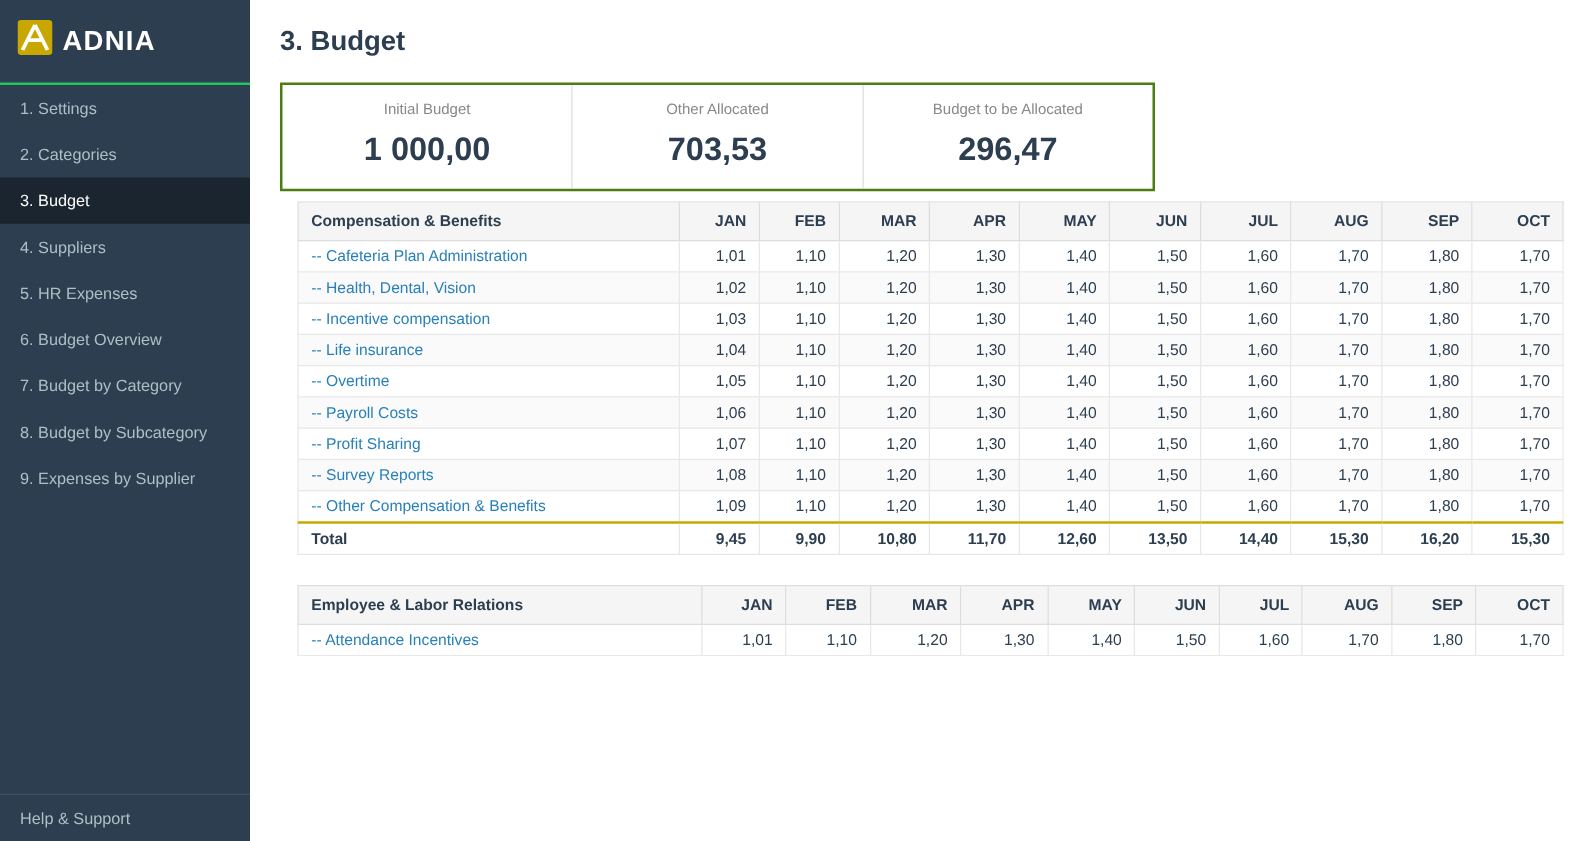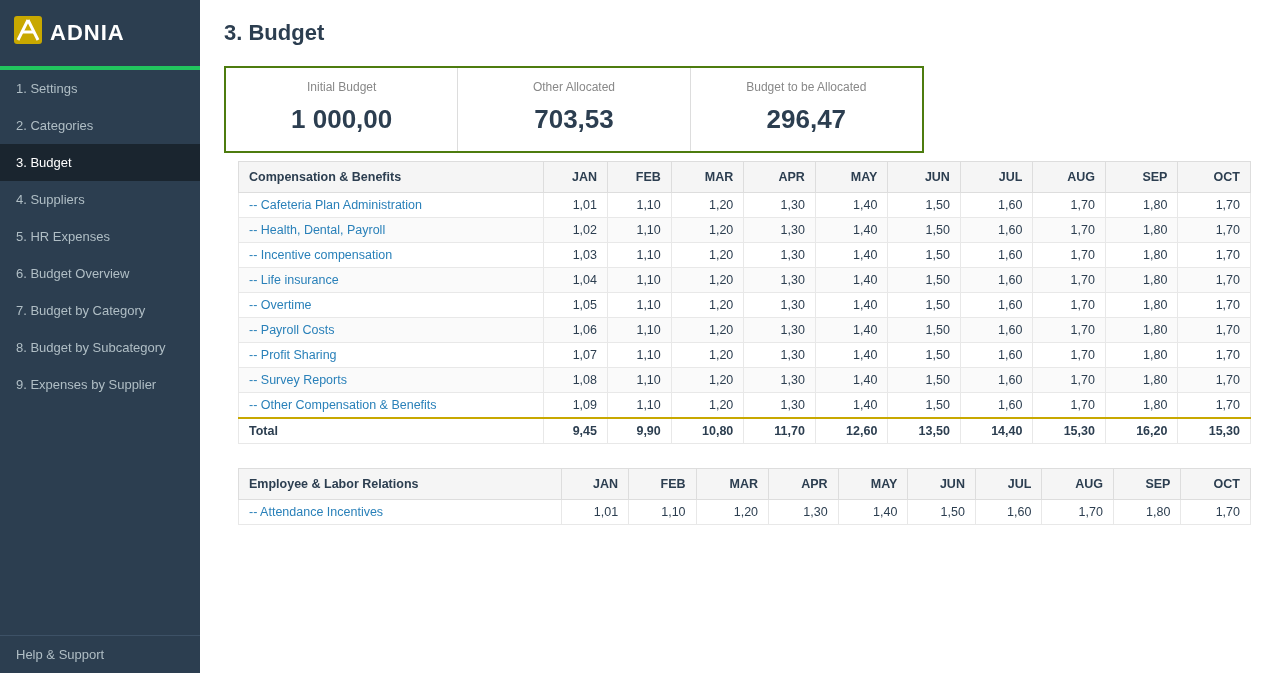--- a/index.html
+++ b/index.html
@@ -13,21 +13,21 @@
       color: #ecf0f1;
       display: flex;
       flex-direction: column;
       height: 100%;
     }
     #logo-area {
       padding: 16px 14px;
       display: flex;
       align-items: center;
       gap: 8px;
-      border-bottom: 4px solid #22c55e;
+      border-bottom: 2px solid #22c55e;
     }
     #logo-icon {
       font-size: 22px;
       font-weight: bold;
       color: #fff;
     }
     #logo-text {
       font-size: 22px;
       font-weight: 700;
       color: #fff;
@@ -204,21 +204,21 @@
             <td>1,20</td>
             <td>1,30</td>
             <td>1,40</td>
             <td>1,50</td>
             <td>1,60</td>
             <td>1,70</td>
             <td>1,80</td>
             <td>1,70</td>
           </tr>
           <tr>
-            <td><span class="link" style="color:#2980b9">-- Health, Dental, Payroll</span></td>
+            <td><span class="link" style="color:#2980b9">-- Health, Dental, Vision</span></td>
             <td>1,02</td>
             <td>1,10</td>
             <td>1,20</td>
             <td>1,30</td>
             <td>1,40</td>
             <td>1,50</td>
             <td>1,60</td>
             <td>1,70</td>
             <td>1,80</td>
             <td>1,70</td>

